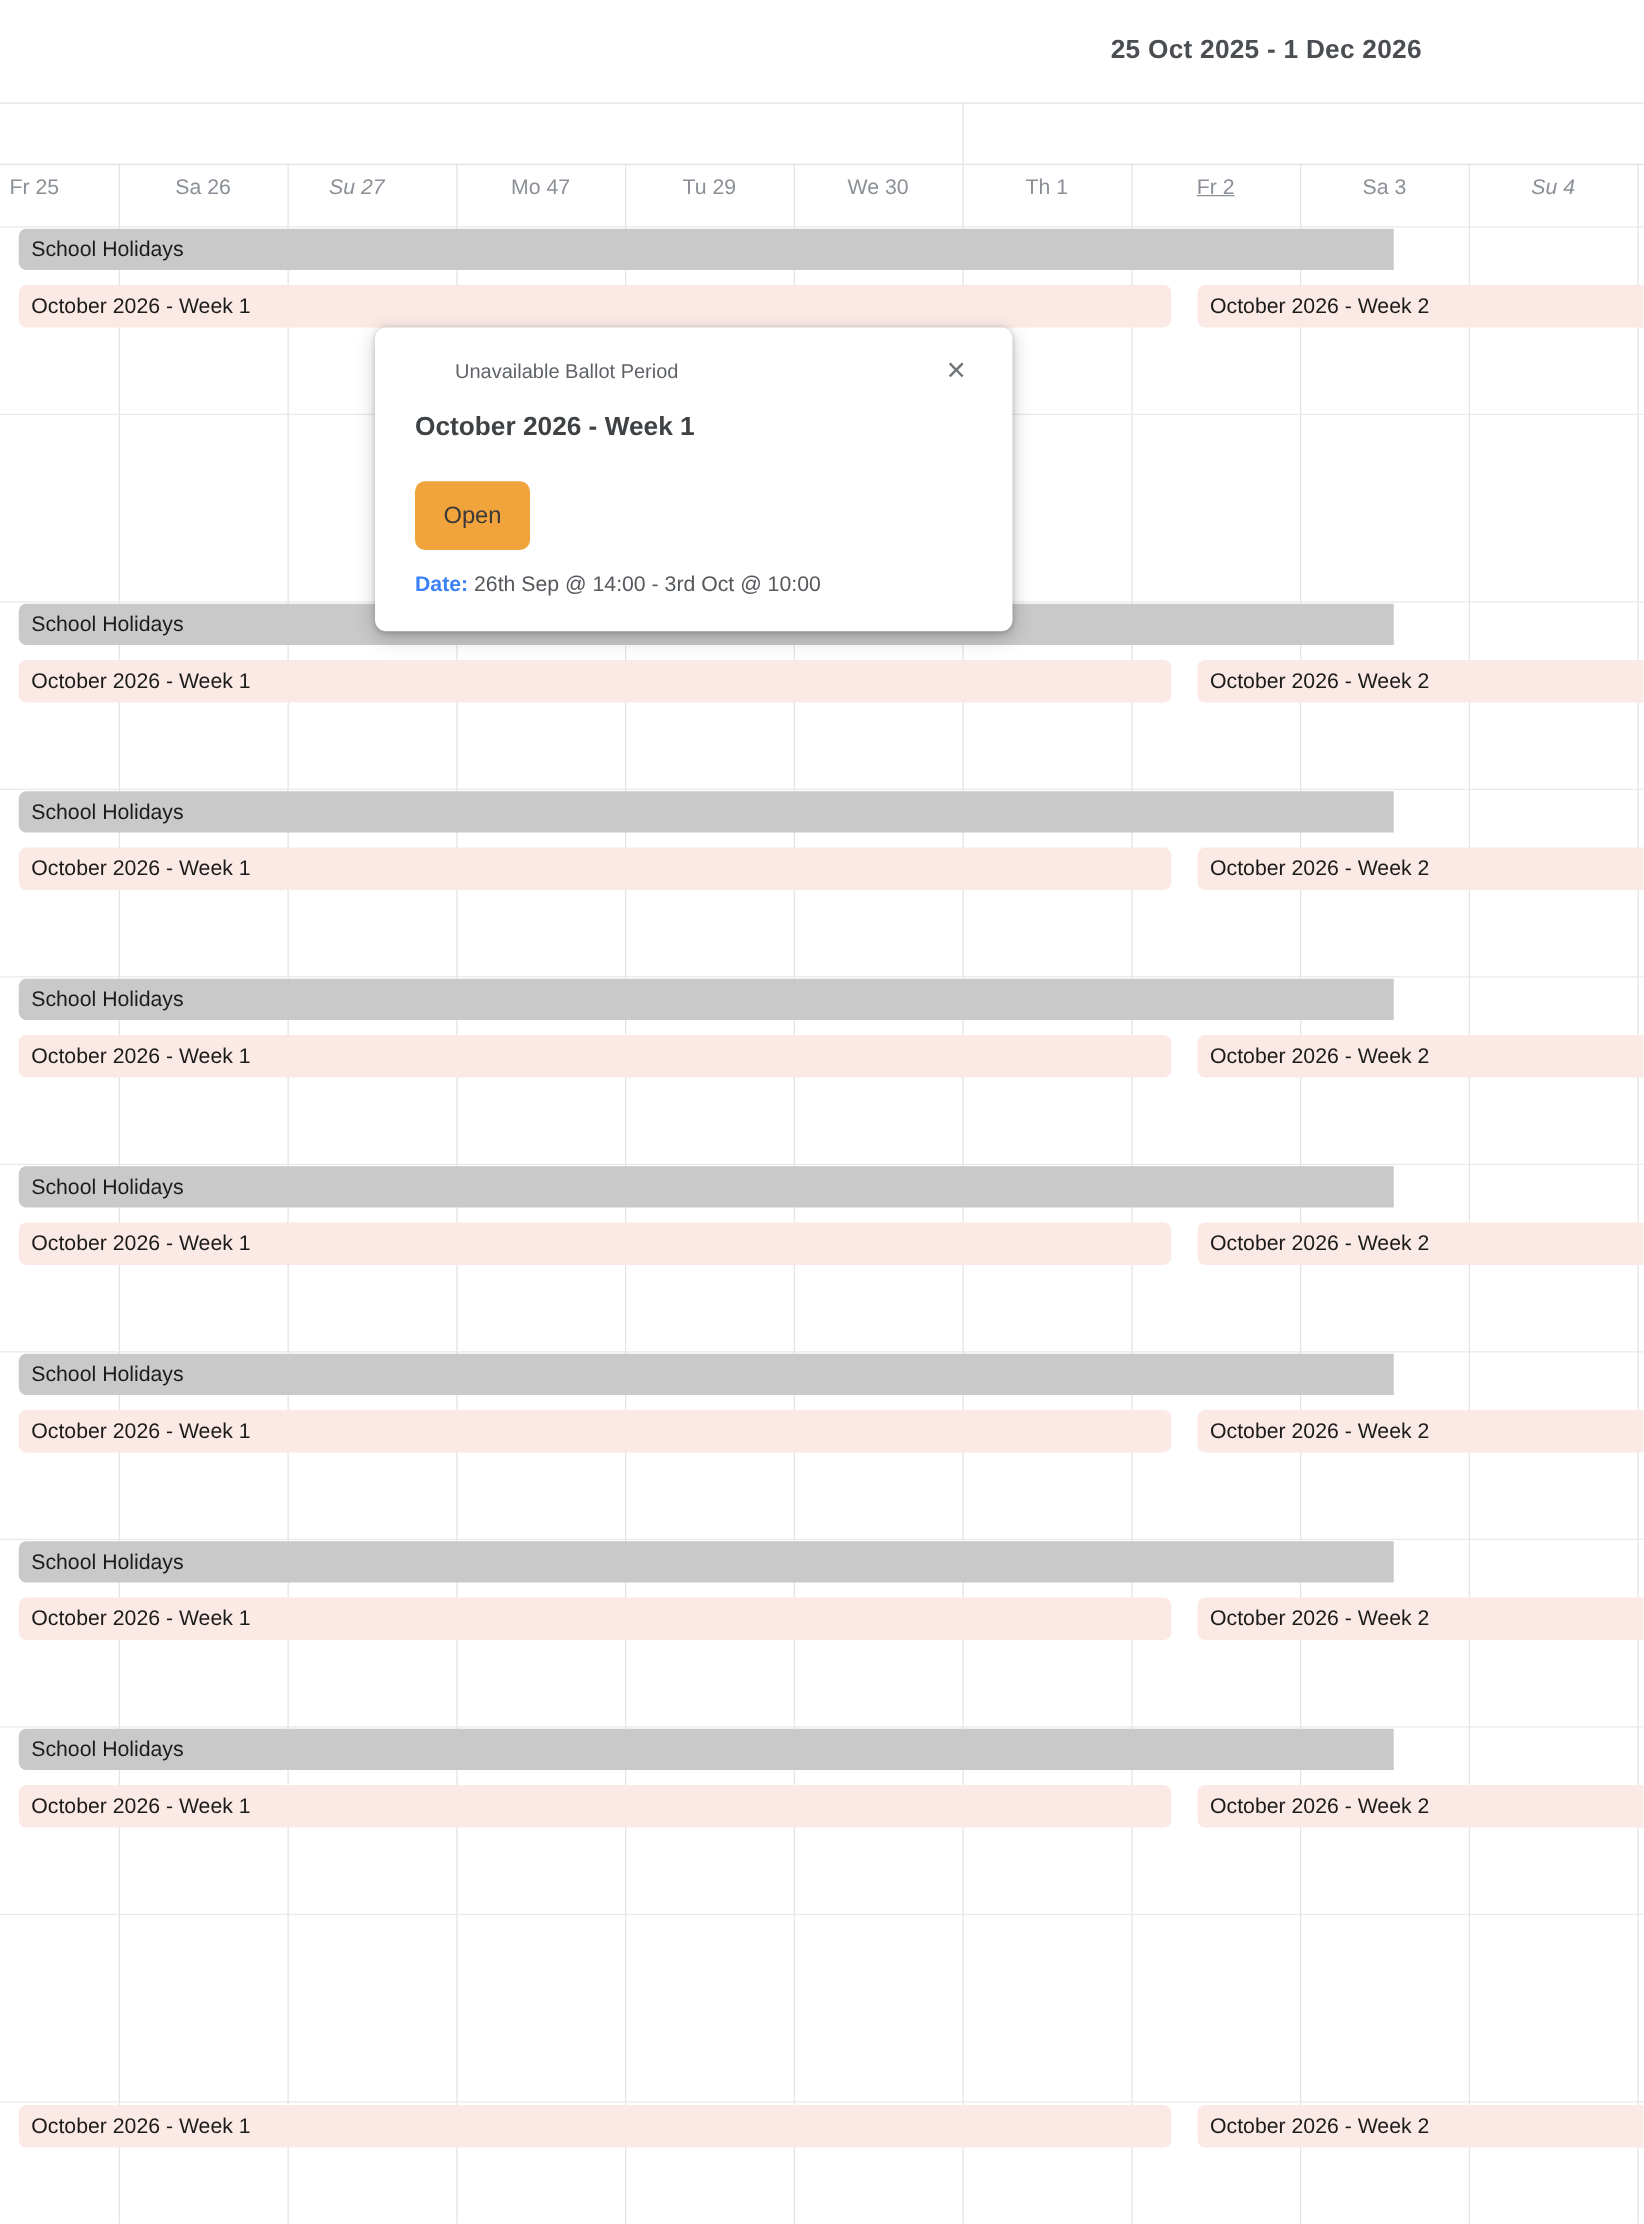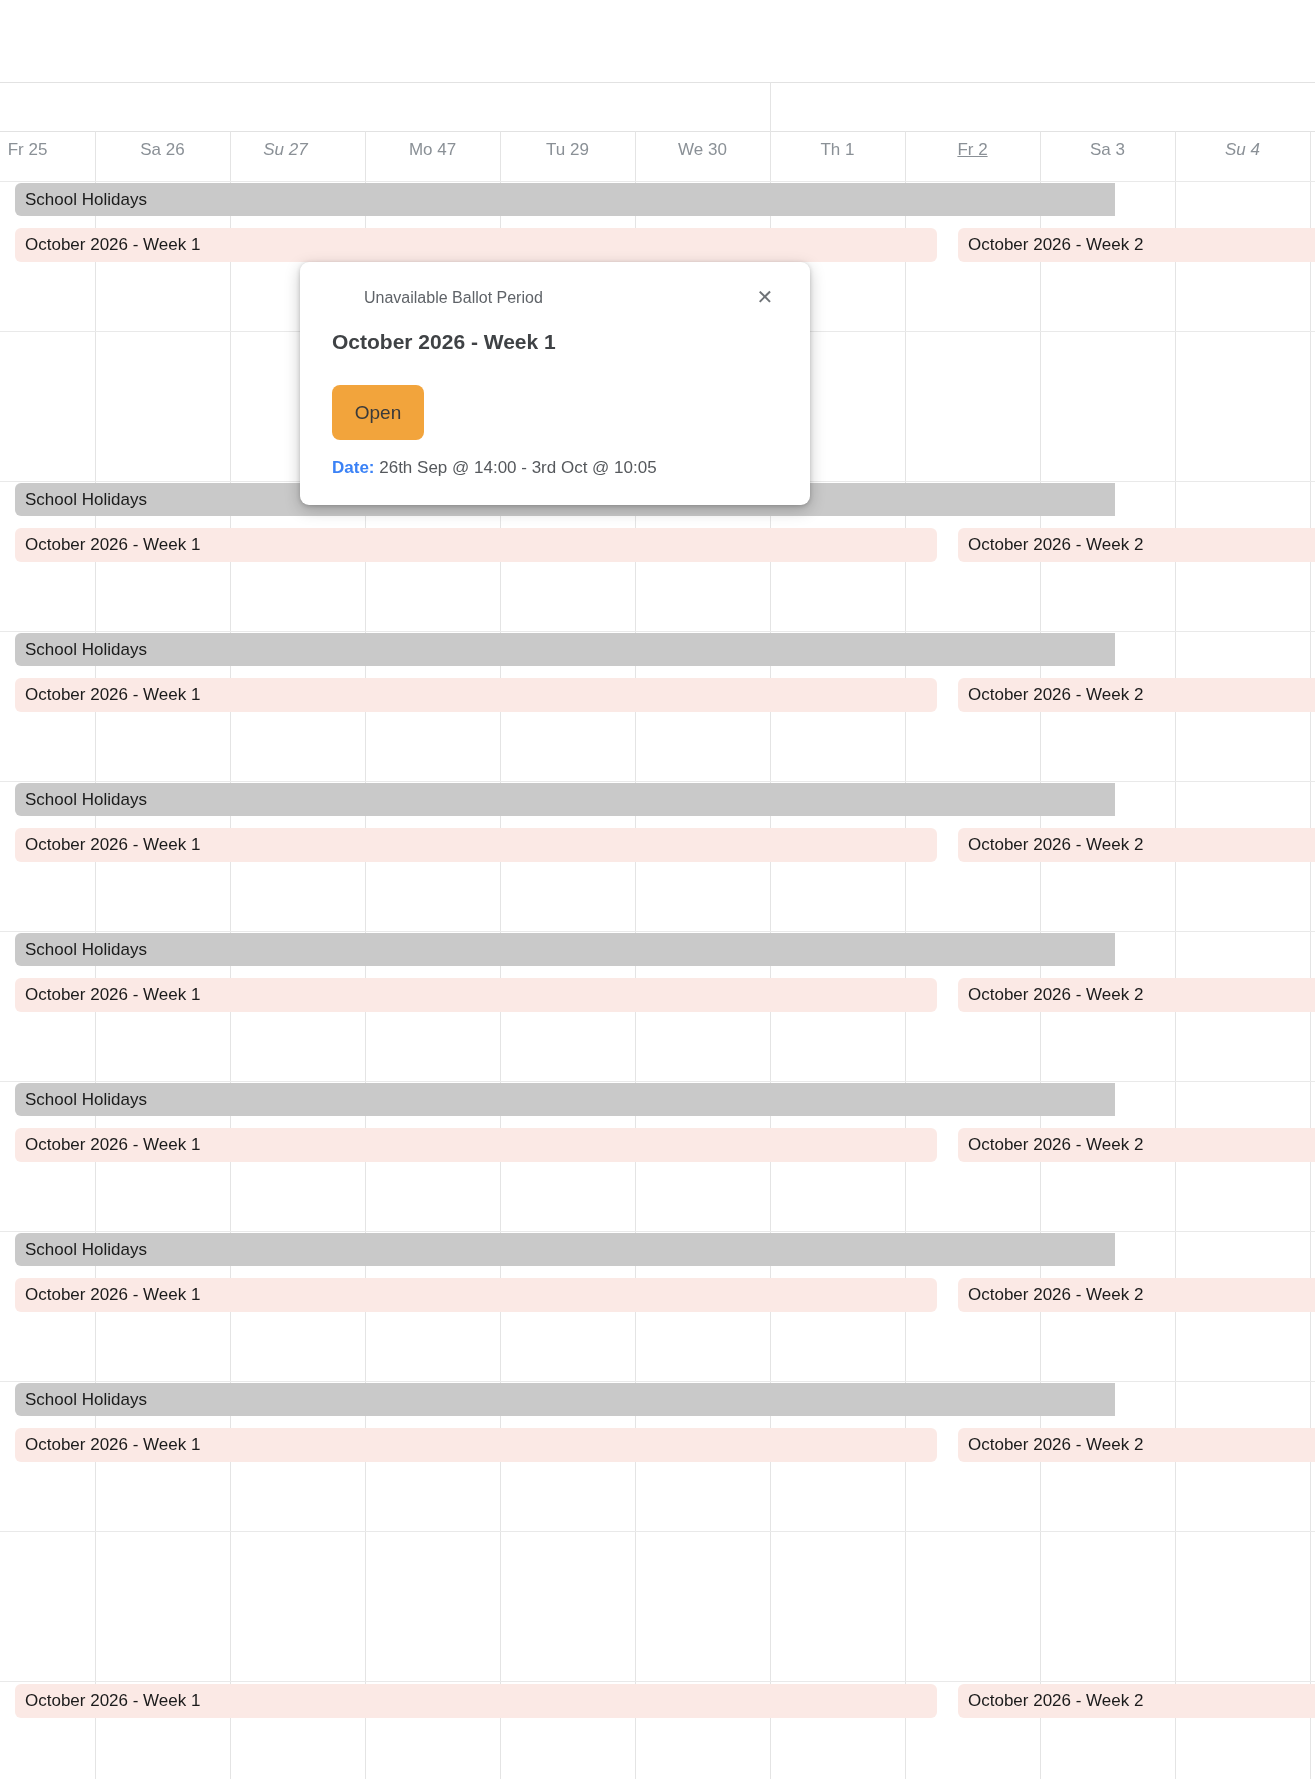--- a/index.html
+++ b/index.html
@@ -37,20 +37,21 @@
   .popup-date b { color:#3b82f6; }
   .popup-close { position:absolute; top:22px; right:32px; width:26px; height:26px;
     font-size:20px; line-height:26px; text-align:center; color:#6f7377;
     cursor:pointer; background:none; border:none; font-family:"Liberation Sans", sans-serif; }
 </style>
 </head>
 <body>
 
 <div id="stage" style="--accent: #F2A43C; --holiday-bar: #C9C9C9; --week-bar: #FBE9E5;">
 
+  <div class="titlebar-text">25 Oct 2025 - 1 Dec 2026</div>
 
   <div class="hline" style="top:82px"></div>
   <div class="hline" style="top:131px"></div>
   <div class="vline" style="left:770px; top:82px; height:49px;"></div>
 
   <div id="grid">
       <div class="vline" style="left: 95px; top: 131px; height: 1648px;"></div>
       <div class="vline" style="left: 230px; top: 131px; height: 1648px;"></div>
       <div class="vline" style="left: 365px; top: 131px; height: 1648px;"></div>
       <div class="vline" style="left: 500px; top: 131px; height: 1648px;"></div>
@@ -112,17 +113,17 @@
       <div class="bar bar-w1" style="top: 1684px;">October 2026 - Week 1</div>
       <div class="bar bar-w2" style="top: 1684px;">October 2026 - Week 2</div>
     </div>
 
   <div class="popup">
     <div class="popup-eyebrow">Unavailable Ballot Period</div>
     <button class="popup-close">✕</button>
     <div class="popup-title">October 2026 - Week 1</div>
     <button class="popup-open">Open</button>
     <div class="popup-date">
-      <b>Date:</b><span> 26th Sep @ 14:00 - 3rd Oct @ 10:05</span>
+      <b>Date:</b><span> 26th Sep @ 14:00 - 3rd Oct @ 10:00</span>
     </div>
   </div>
 
 </div>
 
 </body></html>

